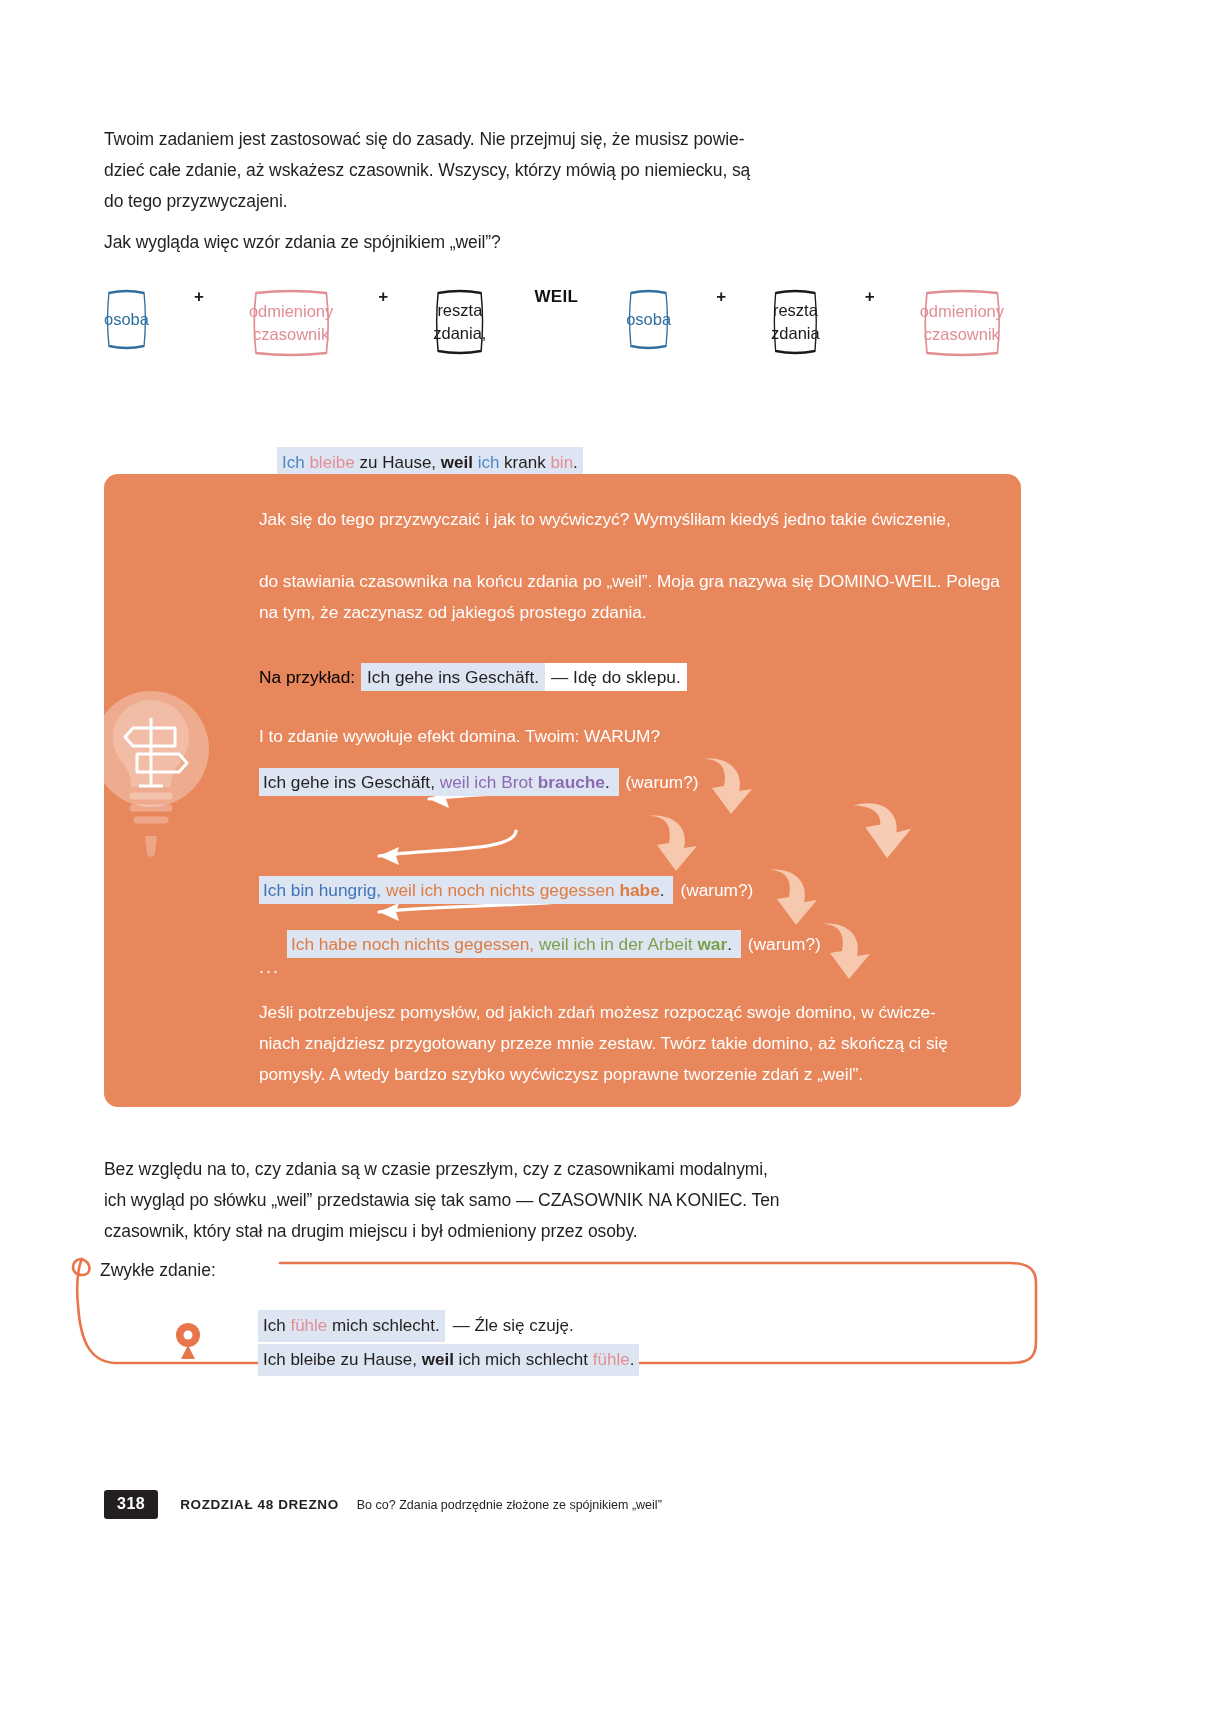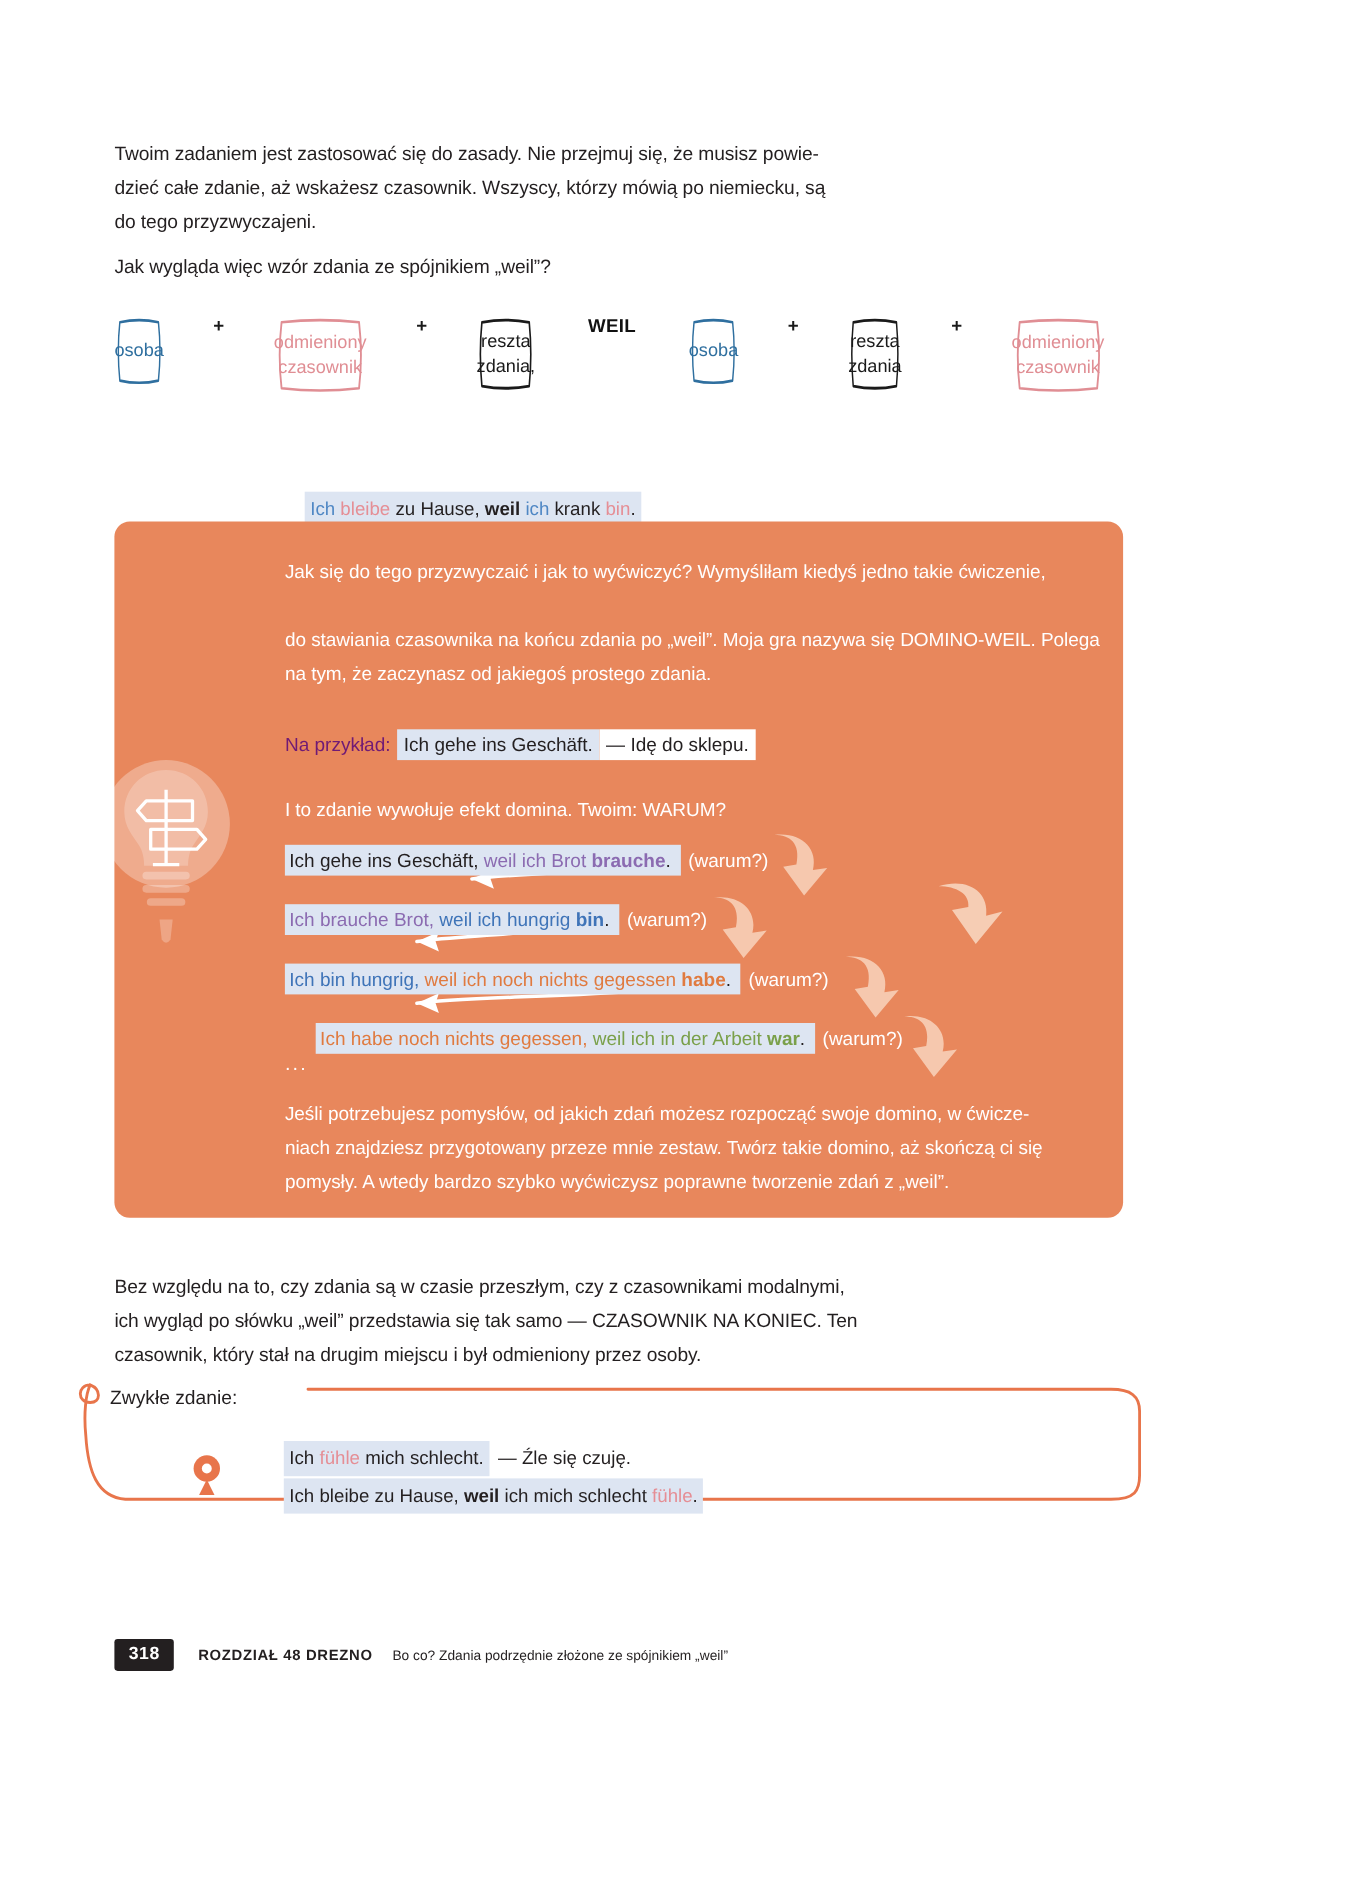--- a/index.html
+++ b/index.html
@@ -212,21 +212,21 @@
       </g>
     </svg>
 
     <div id="tip-word">TIPP</div>
 
     <div class="tiptext" style="left:155px; top:30px;">Jak się do tego przyzwyczaić i jak to wyćwiczyć? Wymyśliłam kiedyś jedno takie ćwiczenie,</div>
     <div class="tiptext" style="left:155px; top:92px;">do stawiania czasownika na końcu zdania po „weil”. Moja gra nazywa się DOMINO-WEIL. Polega</div>
     <div class="tiptext" style="left:155px; top:123px;">na tym, że zaczynasz od jakiegoś prostego zdania.</div>
 
     <div style="position:absolute; left:155px; top:190px; font-size:17.3px; line-height:26px; white-space:nowrap;">
-      <span style="color:#701a75;margin-top:11px;">Na przykład:</span><span class="hl c-dark" style="padding:4px 6px; margin-left:6px;">Ich gehe ins Geschäft.</span><span style="background:#ffffff; color:#231f20; padding:4px 6px;">— Idę do sklepu.</span>
+      <span style="color:#000000;margin-top:11px;">Na przykład:</span><span class="hl c-dark" style="padding:4px 6px; margin-left:6px;">Ich gehe ins Geschäft.</span><span style="background:#ffffff; color:#231f20; padding:4px 6px;">— Idę do sklepu.</span>
     </div>
 
     <div class="tiptext" style="left:155px; top:247px;">I to zdanie wywołuje efekt domina. Twoim: WARUM?</div>
 
     <svg style="position:absolute; left:0; top:0; width:917px; height:633px; pointer-events:none;" viewBox="0 0 917 633">
       <g fill="none" stroke="#ffffff" stroke-width="3.2" stroke-linecap="round">
         <path d="M462 302 C462 322 380 318 325 325"></path>
         <path d="M412 357 C410 378 330 374 275 382"></path>
         <path d="M535 412 C533 433 330 430 275 438"></path>
       </g>
@@ -247,26 +247,20 @@
       </g>
     </svg>
 
     <div class="domino-line" style="left:155px; top:295px;">
       <span class="seg">
         <span class="d-dark">Ich gehe ins Geschäft,</span>
         <span class="d-purple">weil ich Brot </span><span class="d-purple bold">brauche</span><span class="d-dark">.</span>
       </span><span class="warum">(warum?)</span>
     </div>
 
-    <div class="domino-line" style="left:155px; top:349px;">
-      <span class="seg">
-        <span class="d-purple">Ich brauche Brot,</span>
-        <span class="d-blue">weil ich hungrig </span><span class="d-blue bold">bin</span><span class="d-dark">.</span>
-      </span><span class="warum">(warum?)</span>
-    </div>
 
     <div class="domino-line" style="left:155px; top:403px;">
       <span class="seg">
         <span class="d-blue">Ich bin hungrig,</span>
         <span class="d-orange">weil ich noch nichts gegessen </span><span class="d-orange bold">habe</span><span class="d-dark">.</span>
       </span><span class="warum">(warum?)</span>
     </div>
 
     <div class="domino-line" style="left:155px; top:457px;padding-left:28px;">
       <span class="seg">

